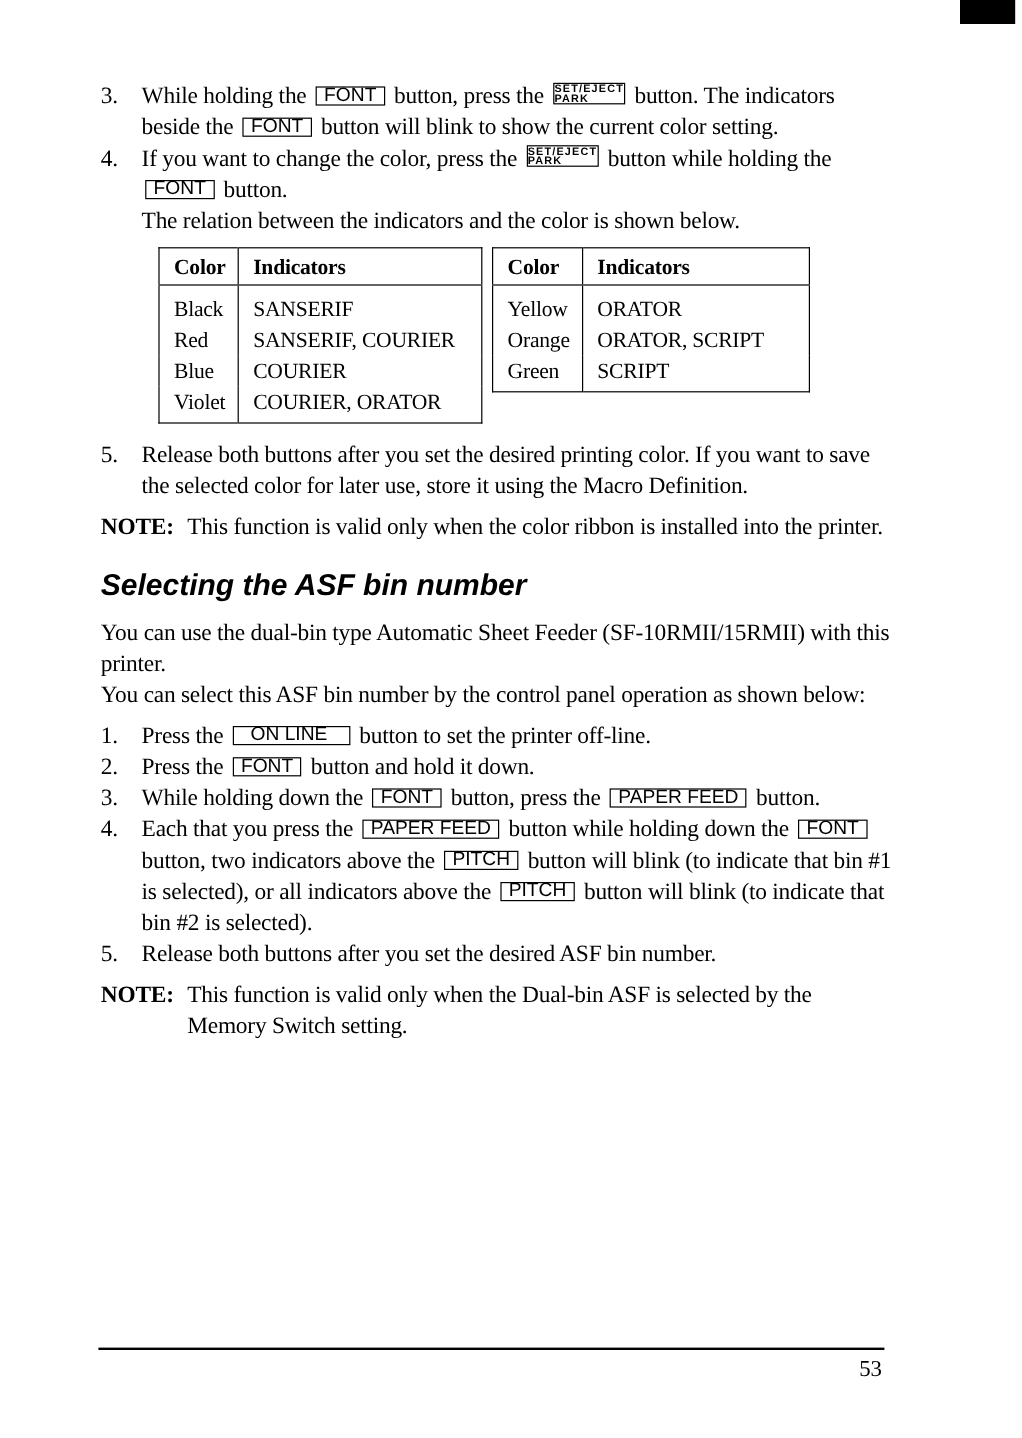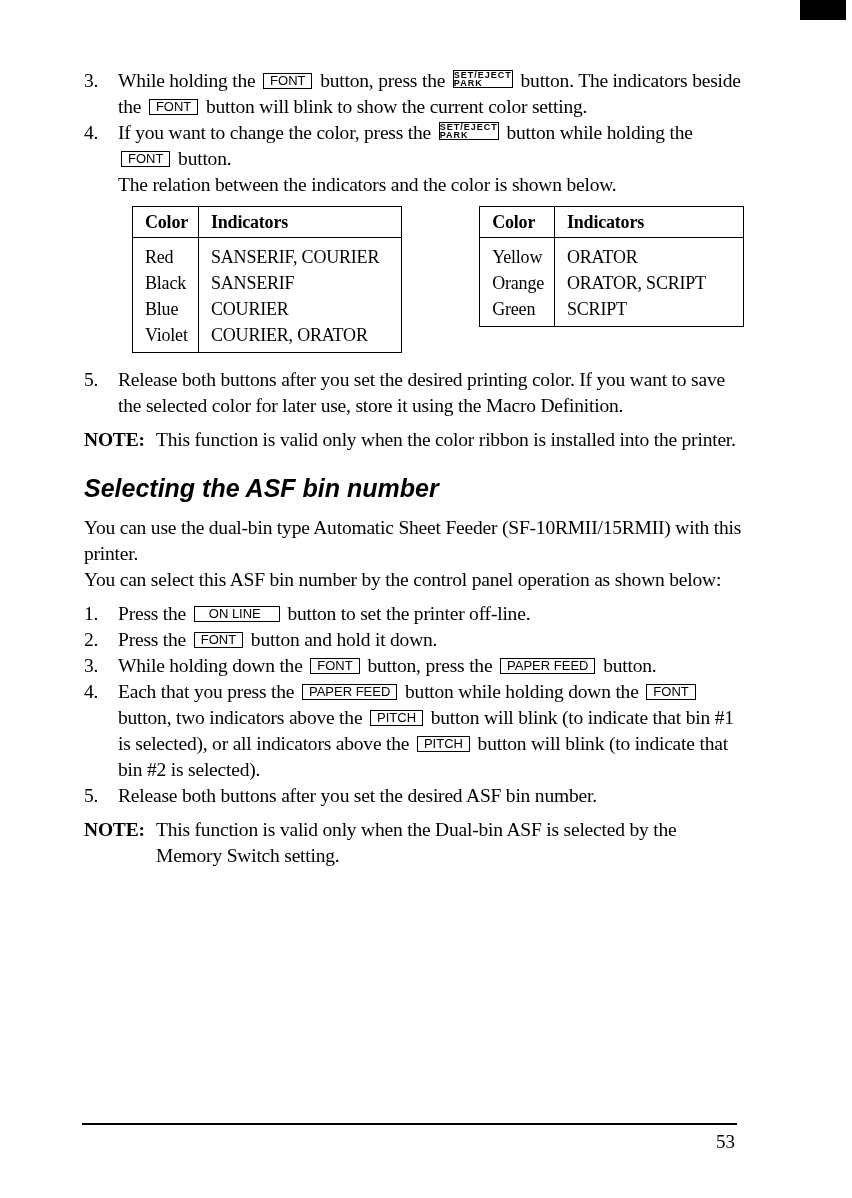--- a/index.html
+++ b/index.html
@@ -2,26 +2,26 @@
 <html><head>
 <meta charset="utf-8">
 <style>
   html, body { margin:0; padding:0; background:#ffffff; }
   body { width:852px; height:1198px; position:relative; overflow:hidden;
          font-family:"Liberation Serif", serif; color:#000; }
   .tab-mark { position:absolute; left:800px; top:0; width:46px; height:20px; background:#000; }
   .page { position:absolute; left:84px; top:68px; width:660px; font-size:19.5px; line-height:26px; letter-spacing:-0.2px; }
   .step { position:relative; padding-left:34px; }
   .step .num { position:absolute; left:0; top:0; }
-  .key { display:inline-block; font-family:"Liberation Sans", sans-serif; font-size:13px; line-height:14px;
+  .key { display:inline-block; font-family:"Liberation Sans", sans-serif; font-size:16px; line-height:14px;
          border:1px solid #000; border-bottom-width:1.5px; padding:0 6px; margin:0 3px; vertical-align:2px; letter-spacing:0; }
   .key.wide { padding:0 18px 0 14px; }
   .key.stack { font-size:9px; line-height:8px; font-weight:bold; text-align:left; padding:0 0; letter-spacing:1px; vertical-align:1px; }
   .key.stack span { display:block; }
-  .tables { display:flex; gap:20px; margin:8px 0 0 48px; align-items:flex-start;justify-content:space-between; }
+  .tables { display:flex; gap:8px; margin:8px 0 0 48px; align-items:flex-start; }
   table.ct { border-collapse:collapse; border:1.5px solid #000; font-size:18px; line-height:26px; }
   table.ct th { text-align:left; font-weight:bold; border-bottom:1.5px solid #000; padding:2px 10px 2px 12px; }
   table.ct td { padding:0 10px 0 12px; }
   table.ct th + th, table.ct td + td { border-left:1.5px solid #000;margin-top:45px; }
   table.ct tbody tr:first-child td { padding-top:6px; }
   table.ct tbody tr:last-child td { padding-bottom:4px; }
   .note { position:relative; padding-left:72px; }
   .note .lbl { position:absolute; left:0; top:0; font-weight:bold; }
   h2 { font-family:"Liberation Sans", sans-serif; font-style:italic; font-weight:bold; font-size:25px; margin:22px 0 14px; letter-spacing:0; }
   .footer-rule { position:absolute; left:82px; top:1123px; width:655px; height:2px; background:#000; }
@@ -56,26 +56,26 @@
   <div class="tables">
     <table class="ct">
       <thead>
           <tr>
         <th>Color</th>
         <th style="width:180px">Indicators</th>
       </tr>
         </thead>
       <tbody>
         <tr>
+            <td>Black</td>
+            <td>SANSERIF</td>
+          </tr>
+        <tr>
             <td>Red</td>
             <td>SANSERIF, COURIER</td>
-          </tr>
-        <tr>
-            <td>Black</td>
-            <td>SANSERIF</td>
           </tr>
         <tr>
             <td>Blue</td>
             <td>COURIER</td>
           </tr>
         <tr>
             <td>Violet</td>
             <td>COURIER, ORATOR</td>
           </tr>
       </tbody>

